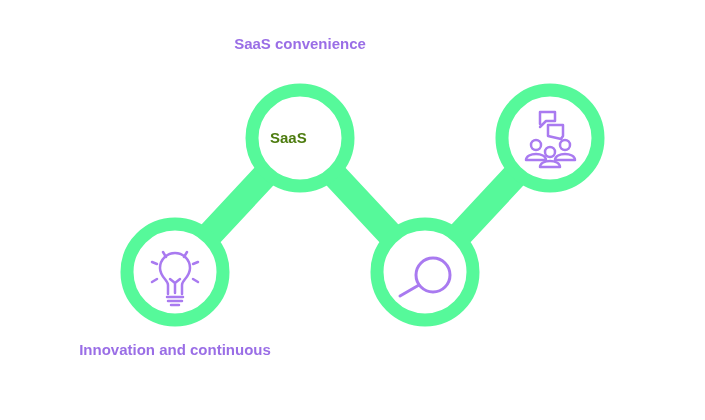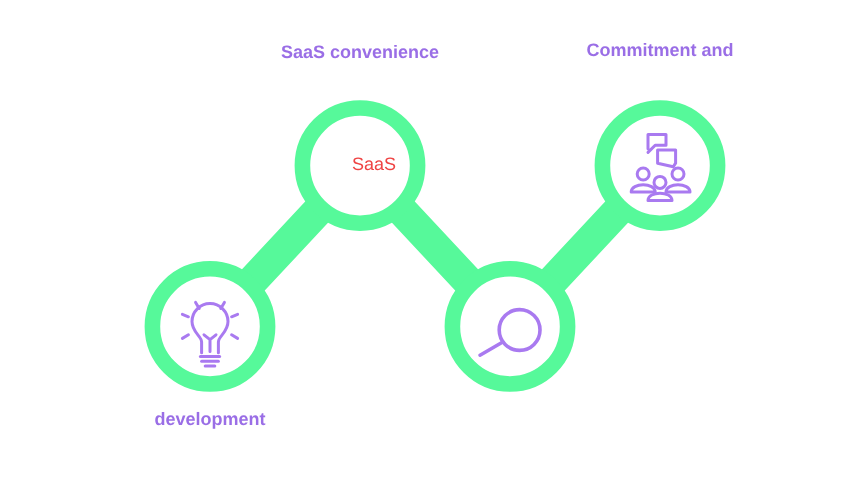--- a/index.html
+++ b/index.html
@@ -1,19 +1,19 @@
 <!DOCTYPE html>
 <html><head>
 <meta charset="utf-8">
 <style>
   html,body{margin:0;padding:0;background:#ffffff;}
   body{width:705px;height:420px;position:relative;overflow:hidden;font-family:"Liberation Sans",sans-serif;}
   svg.diagram{position:absolute;left:0;top:0;}
   .label{position:absolute;color:#9a6ee6;font-weight:bold;font-size:15px;line-height:24px;text-align:center;}
-  .center-text{position:absolute;color:#ef4444;font-weight:normal;font-size:15px;text-align:right;}
+  .center-text{position:absolute;color:#4d7c0f;font-weight:bold;font-size:15px;text-align:left;}
 </style>
 </head>
 <body>
 
 <svg class="diagram" width="705" height="420" viewBox="0 0 705 420">
   <g stroke="#56f99a" stroke-width="26" stroke-linecap="round">
     <line x1="175" y1="272" x2="300" y2="138"></line>
     <line x1="300" y1="138" x2="425" y2="272"></line>
     <line x1="425" y1="272" x2="550" y2="138"></line>
   </g>
@@ -55,21 +55,20 @@
   </g>
 </svg>
 
 <div class="center-text" style="left:270px;top:129px;width:60px;">SaaS</div>
 
 <div class="label" style="left:200px;top:32px;width:200px;">
   <span>SaaS convenience</span>
 </div>
 
 <div class="label" style="left:450px;top:31px;width:200px;">
-  <div>Commitment and</div>
 </div>
 
 <div class="label" style="left:45px;top:338px;width:260px;">
-  <div>development</div>
+  <div>Innovation and continuous</div>
 </div>
 
 <div class="label" style="left:325px;top:338px;width:200px;">
 </div>
 
 </body></html>

